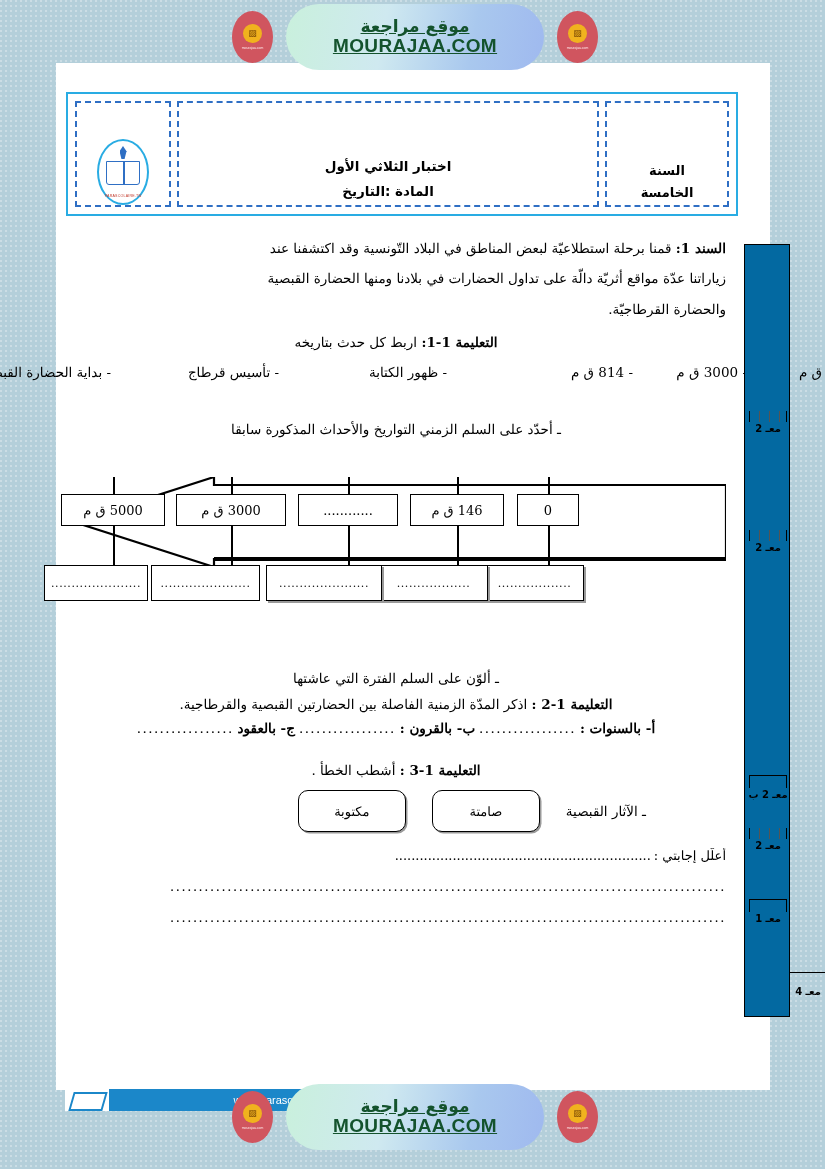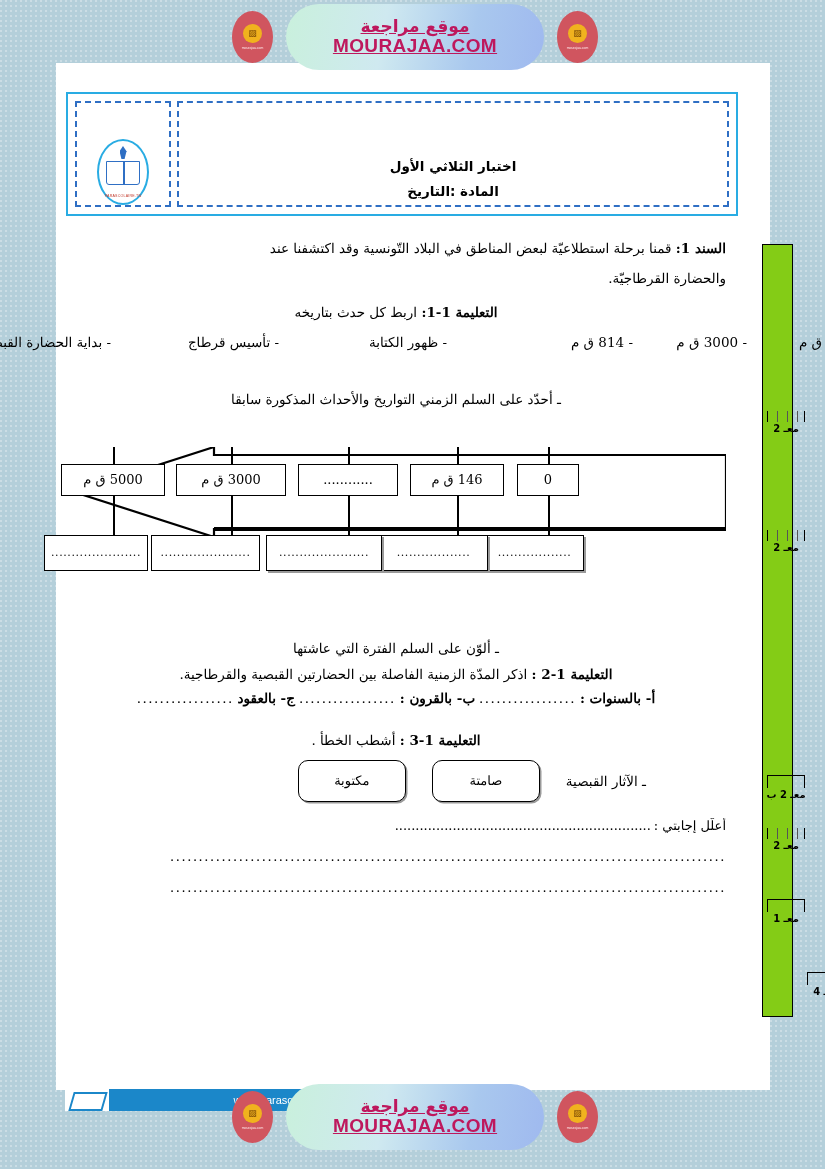--- a/index.html
+++ b/index.html
@@ -53,21 +53,21 @@
     width: 258px;
     height: 66px;
     border-radius: 33px;
     background: linear-gradient(100deg, #c9f0dc 0%, #cfe9f0 38%, #a9c8ee 72%, #9fb9ef 100%);
   }
   .promo-text {
     position: relative;
     z-index: 2;
     text-align: center;
     line-height: 1.08;
-    color: #be185d;
+    color: #14532d;
   }
   .promo-ar {
     font-family: "DejaVu Sans", sans-serif;
     font-size: 17px;
     font-weight: bold;
     text-decoration: underline;
     letter-spacing: 0.5px;
     display: block;
   }
   .promo-en {
@@ -393,27 +393,27 @@
     margin-top: 16px;
     white-space: nowrap;
     overflow: hidden;
     direction: rtl;
   }
   .answer-line .lead { letter-spacing: 0; margin-left: 3px; }
 
   
   .marks-col {
     position: absolute;
-    left: 706px;
+    left: 688px;
     top: 181px;
-    width: 31px;
+    width: 46px;
     height: 773px;
     border: 1.4px solid #000;
     box-sizing: border-box;
-    background: #84cc16;
+    background: #0369a1;
   }
   .mark-entry {
     position: absolute;
     width: 40px;
     left: 3px;
     text-align: center;
   }
   .mark-ticks {
     width: 38px;
     height: 11px;
@@ -443,20 +443,26 @@
 </style>
 </head>
 <body>
 
 <div class="bg-texture"></div>
 
 <div class="page-sheet">
 
   <div class="header-box">
 
+    <div class="hdr-cell hdr-year">
+      <div class="hdr-year-text">
+        <div>السنة</div>
+        <div>الخامسة</div>
+      </div>
+    </div>
 
     <div class="hdr-cell hdr-title">
       <div class="hdr-title-text">
         <div>اختبار الثلاثي الأول</div>
         <div>المادة :التاريخ</div>
       </div>
     </div>
 
     <div class="hdr-cell hdr-logo">
       <div class="school-logo">
@@ -465,20 +471,23 @@
         <span class="logo-caption">PARASCOLAIRE.TN</span>
       </div>
     </div>
   </div>
 
   <div class="body-area">
 
     <p class="para">
       <b>السند 1:</b>
       <span>قمنا برحلة استطلاعيّة لبعض المناطق في البلاد التّونسية وقد اكتشفنا عند</span>
+    </p>
+    <p class="para">
+      <span>زياراتنا عدّة مواقع أثريّة دالّة على تداول الحضارات في بلادنا ومنها الحضارة القبصية</span>
     </p>
     <p class="para center-last">
       <span>والحضارة القرطاجيّة.</span>
     </p>
 
     <p class="sub-head">
       <b>التعليمة 1-1:</b>
       <span>اربط كل حدث بتاريخه</span>
     </p>
 

